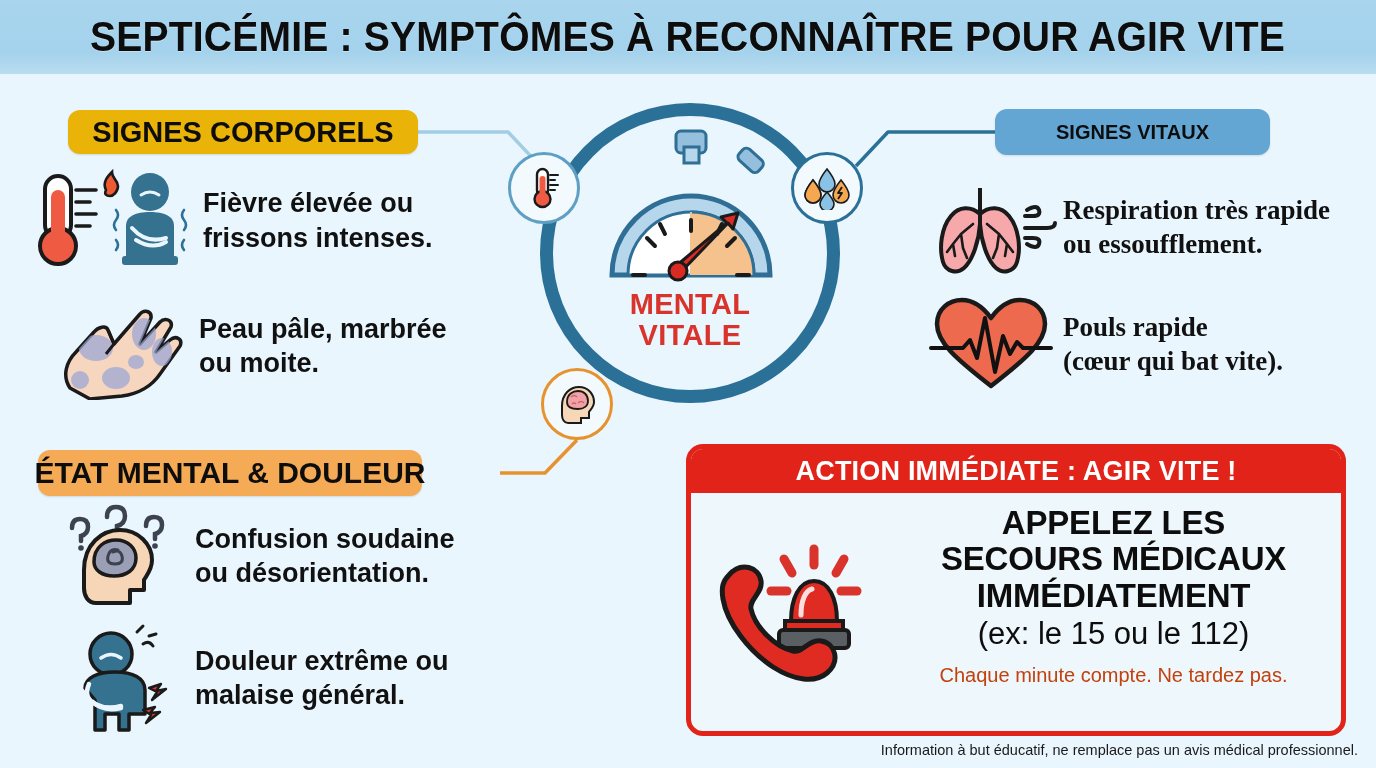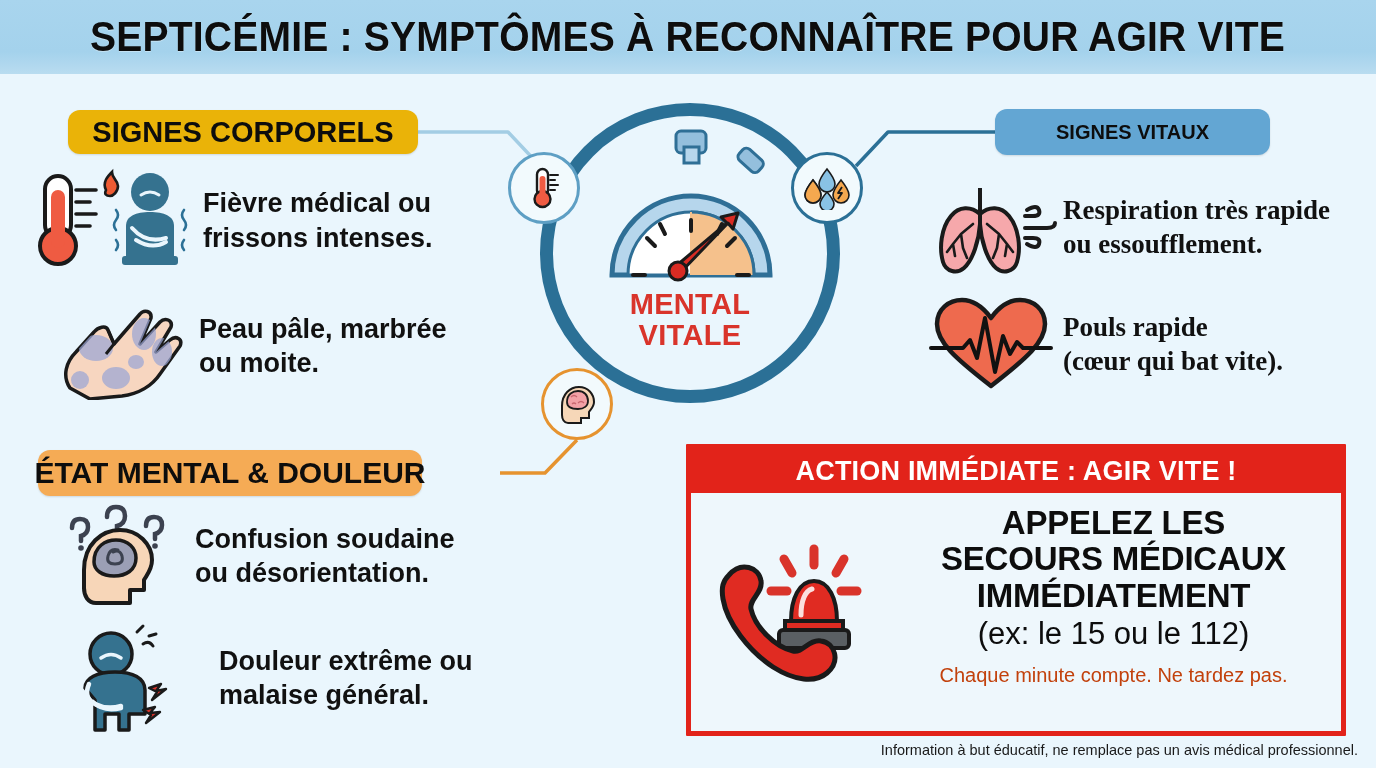--- a/index.html
+++ b/index.html
@@ -117,31 +117,31 @@
   .item { position: absolute; display: flex; align-items: center; }
   .item-icon { flex: 0 0 auto; display: flex; align-items: center; justify-content: center; }
   .item-text {
     font-size: 27px; font-weight: 700; color: #111;
     line-height: 1.26; white-space: pre-line;
   }
 
   #item-fever  { left: 28px;  top: 168px; width: 470px; }
   #item-skin   { left: 44px;  top: 292px; width: 470px; }
   #item-confusion { left: 50px; top: 500px; width: 470px; }
-  #item-pain   { left: 55px;  top: 622px; width: 470px; gap: 24px; }
+  #item-pain   { left: 55px;  top: 622px; width: 470px; }
   #item-resp   { left: 918px; top: 176px; width: 450px; font-family: Liberation Serif, serif; }
   #item-pulse  { left: 918px; top: 296px; width: 450px; font-family: Liberation Serif, serif; }
 
   
   #action-box {
     position: absolute;
     left: 686px; top: 444px;
     width: 660px; height: 292px;
     border: 5px solid #e2231a;
-    border-radius: 1px;
+    border-radius: 17px;
     background: #eef7fc;
     overflow: hidden;
   }
   #action-header {
     height: 44px;
     background: #e2231a;
     display: flex; align-items: center; justify-content: center;
     color: #ffffff;
     font-weight: 700;
     font-size: 27px;
@@ -299,21 +299,21 @@
         <path d="M104 60 q14 16 34 10" fill="none" stroke="#eaf6fd" stroke-width="4" stroke-linecap="round"></path>
         <path d="M108 72 q16 10 30 2" fill="none" stroke="#eaf6fd" stroke-width="4" stroke-linecap="round"></path>
         <g stroke="#2b7096" stroke-width="2.6" fill="none" stroke-linecap="round">
           <path d="M88 42 q4 5 0 10 q-4 5 0 10"></path>
           <path d="M88 72 q4 5 0 10"></path>
           <path d="M156 42 q-4 5 0 10 q4 5 0 10"></path>
           <path d="M156 72 q-4 5 0 10"></path>
         </g>
       </svg>
     </span>
-    <span class="item-text">Fièvre médical ou
+    <span class="item-text">Fièvre élevée ou
 frissons intenses.</span>
   </div>
 
   <div class="item" id="item-skin">
     <span class="item-icon" style="width:155px">
       <svg width="140" height="108" viewBox="0 0 140 108">
         <defs>
           <clipPath id="handclip">
             <path d="M18 96 C10 84 14 70 24 60 L42 40 C46 35 54 33 56 38 L62 52
                      L88 22 C92 17 100 19 99 26 L88 52

